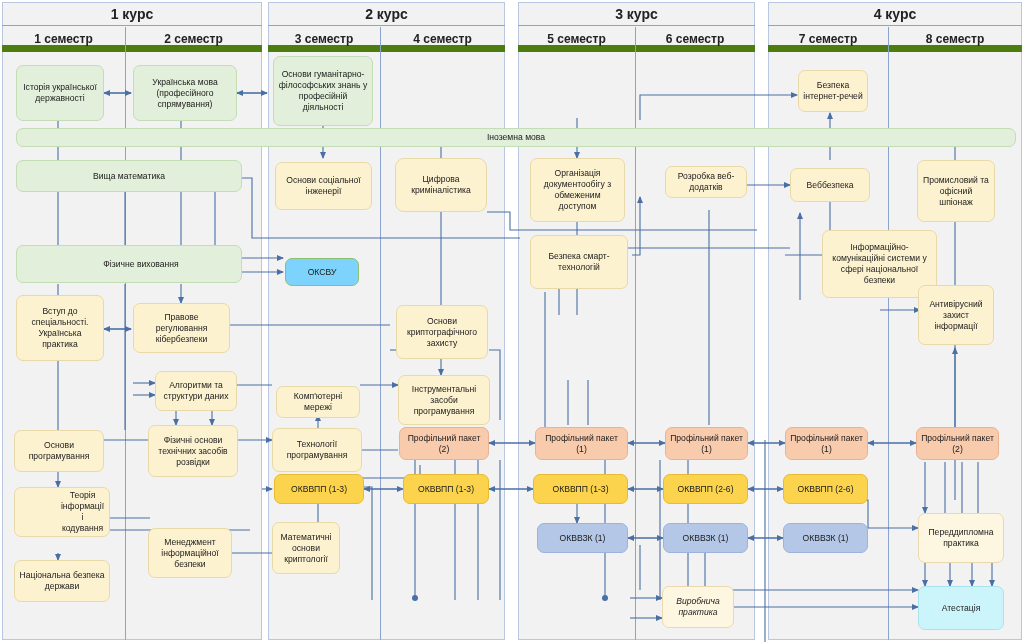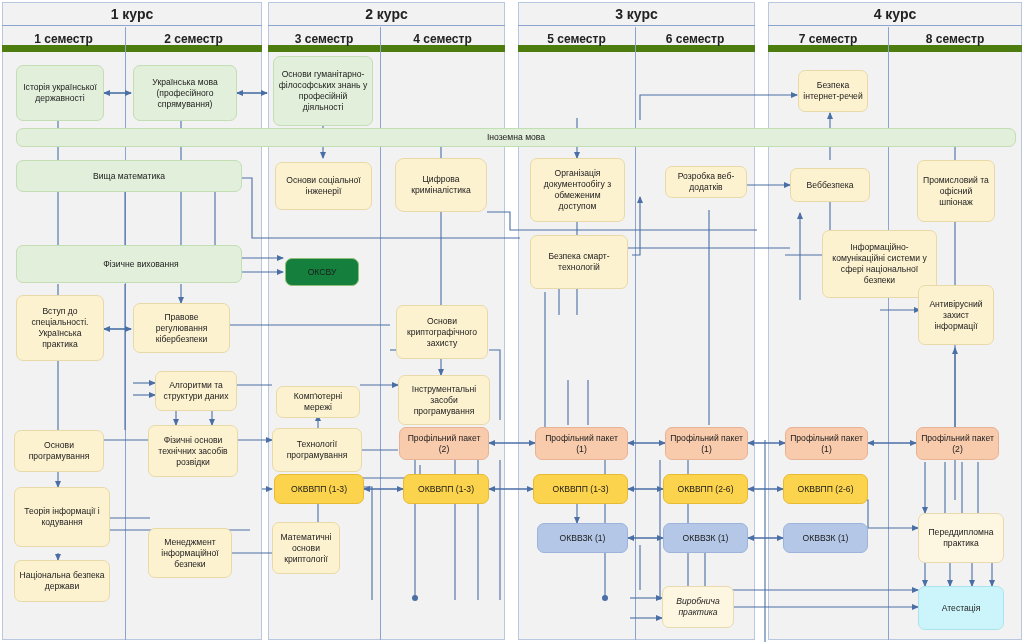--- a/index.html
+++ b/index.html
@@ -62,21 +62,21 @@
     align-items: center;
     justify-content: center;
     text-align: center;
     font-size: 8.6px;
     line-height: 11px;
     color: #1b1b1b;
     padding: 2px 4px;
     z-index: 6;
   }
   .n-green   { background: #e2efda; border: 1px solid #c3ddb4; }
-  .n-green2  { background: #15803d; border: 1px solid #8fbf74; }
+  .n-green2  { background: #7dd3fc; border: 1px solid #8fbf74; }
   .n-cream   { background: #fdf2d0; border: 1px solid #e8d9a8; }
   .n-cream2  { background: #fdf6e0; border: 1px solid #ead9ae; }
   .n-peach   { background: #f8cbad; border: 1px solid #e8b294; }
   .n-yellow  { background: #fbd34d; border: 1px solid #e7bb33; }
   .n-blue    { background: #b4c7e7; border: 1px solid #9db3dc; }
   .n-cyan    { background: #ccf5fb; border: 1px solid #a9e4ee; }
   .wide { font-size: 8.6px; }
   
   #wires { position: absolute; left: 0; top: 0; width: 1024px; height: 642px; z-index: 2; }
 </style>
@@ -310,21 +310,21 @@
   <div class="node n-yellow" style="left:274px; top:474px; width:90px; height:30px;">ОКВВПП (1-3)</div>
   <div class="node n-yellow" style="left:403px; top:474px; width:86px; height:30px;">ОКВВПП (1-3)</div>
   <div class="node n-yellow" style="left:533px; top:474px; width:95px; height:30px;">ОКВВПП (1-3)</div>
   <div class="node n-yellow" style="left:663px; top:474px; width:85px; height:30px;">ОКВВПП (2-6)</div>
   <div class="node n-yellow" style="left:783px; top:474px; width:85px; height:30px;">ОКВВПП (2-6)</div>
 
   <div class="node n-blue" style="left:537px; top:523px; width:91px; height:30px;">ОКВВЗК (1)</div>
   <div class="node n-blue" style="left:663px; top:523px; width:85px; height:30px;">ОКВВЗК (1)</div>
   <div class="node n-blue" style="left:783px; top:523px; width:85px; height:30px;">ОКВВЗК (1)</div>
 
-  <div class="node n-cream" style="left:14px;  top:487px; width:96px;  height:60px;">Теорія інформації і кодування</div>
+  <div class="node n-cream" style="left:14px;  top:487px; width:96px;  height:50px;padding-left:45px;">Теорія інформації і кодування</div>
   <div class="node n-cream" style="left:148px; top:528px; width:84px;  height:50px;">Менеджмент інформаційної безпеки</div>
   <div class="node n-cream" style="left:272px; top:522px; width:68px;  height:52px;">Математичні основи криптології</div>
   <div class="node n-cream2" style="left:918px; top:513px; width:86px;  height:50px;">Переддипломна практика</div>
   <div class="node n-cream" style="left:14px;  top:560px; width:96px;  height:42px;">Національна безпека держави</div>
   <div class="node n-cream2" style="left:662px; top:586px; width:72px;  height:42px;font-style:italic;">Виробнича практика</div>
   <div class="node n-cyan" style="left:918px; top:586px; width:86px;  height:44px;">Атестація</div>
 
 </div>
 
 </body></html>

